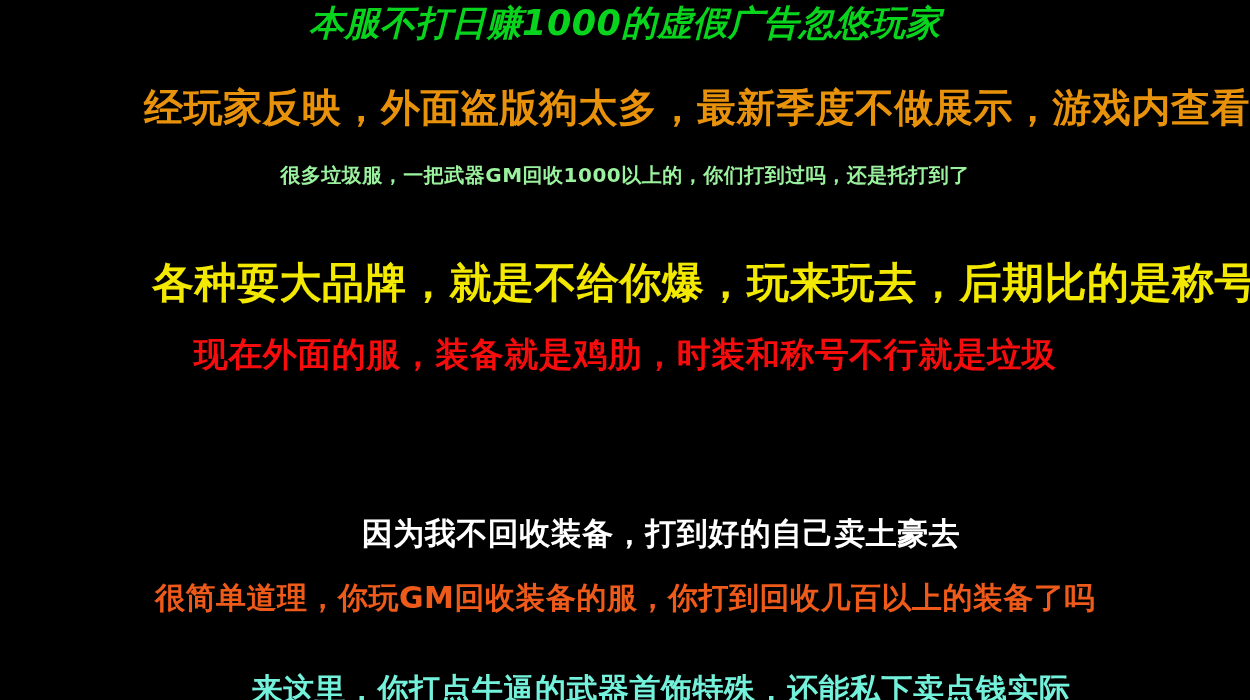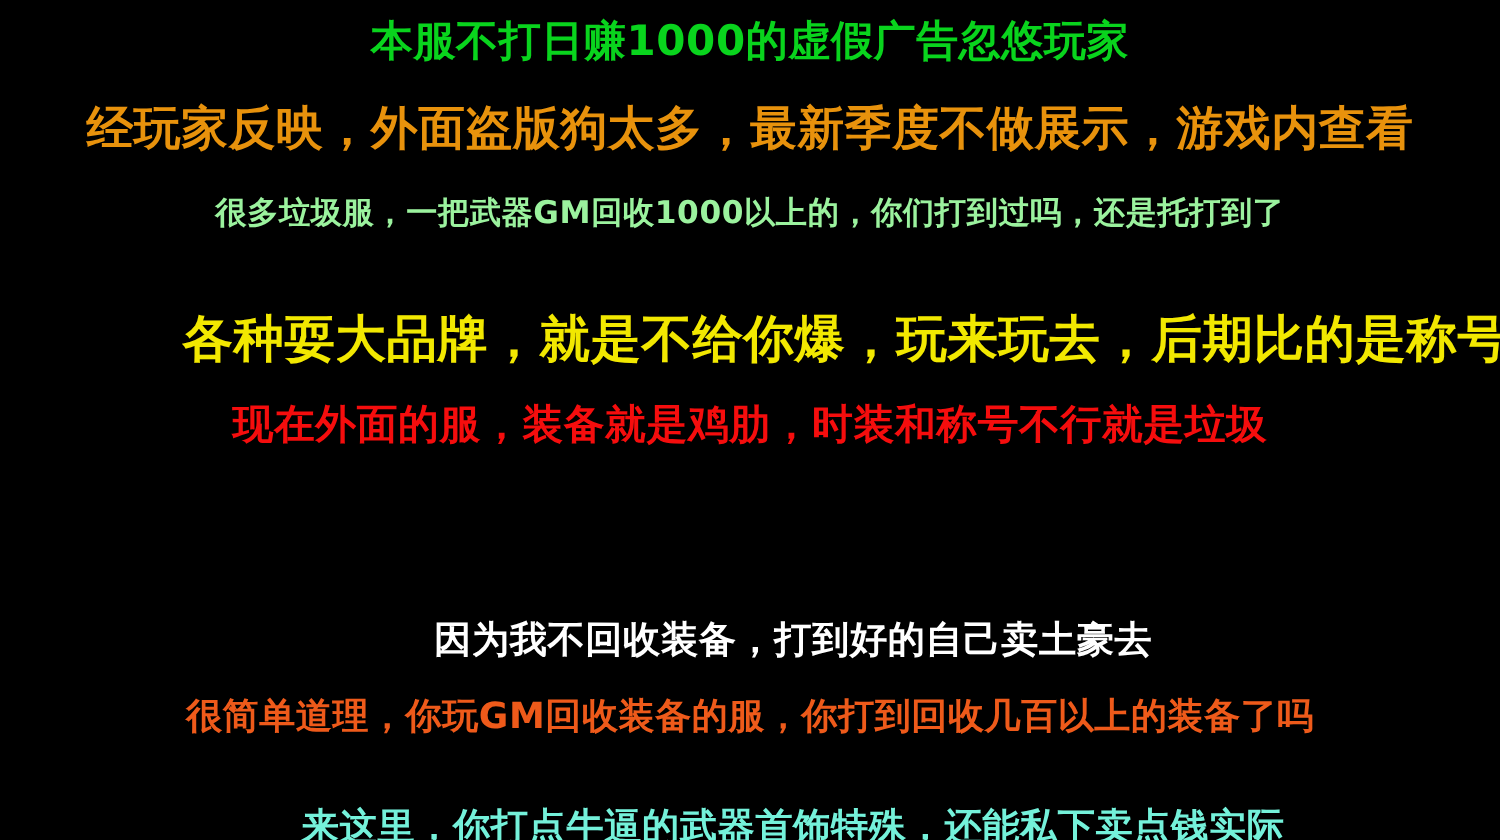--- a/index.html
+++ b/index.html
@@ -24,21 +24,21 @@
     position: absolute;
     left: 0;
     width: 1250px;
     text-align: center;
     white-space: nowrap;
     font-weight: bold;
     line-height: 1.0;
     letter-spacing: 0.5px;
   }
   
-  .l1 { top: 18px;  font-size: 35px; color: #09d41d; }
+  .l1 { top: 6px;  font-size: 35px; color: #09d41d; font-style: italic; }
   
   .l2 { top: 88px;  font-size: 39px; color: #e8920c; }
   
   .l3 { top: 165px; font-size: 26px; color: #9bf29e; }
   
   .l4 {
     top: 262px;
     font-size: 42px;
     color: #f2e800;
     width: 1310px;
@@ -57,23 +57,23 @@
   
   .l9 { top: 674px; font-size: 31px; color: #74f1da; padding-left: 36px; }
 </style>
 </head>
 <body>
 
 <div id="banner">
 
   <div class="ad-line l1" style="color: rgb(9, 212, 29); font-size: 35px;">本服不打日赚1000的虚假广告忽悠玩家</div>
 
-  <div class="ad-line l2" style="color: rgb(232, 146, 12); font-size: 39px;">经玩家反映，外面盗版狗太多，最新季度不做展示，游戏内查看</div>
+  <div class="ad-line l2" style="color: rgb(232, 146, 12); font-size: 39px; text-align: right;">经玩家反映，外面盗版狗太多，最新季度不做展示，游戏内查看</div>
 
-  <div class="ad-line l3" style="color: rgb(155, 242, 158); font-size: 26px;">很多垃圾服，一把武器GM回收1000以上的，你们打到过吗，还是托打到了</div>
+  <div class="ad-line l3" style="color: rgb(155, 242, 158); font-size: 20px;">很多垃圾服，一把武器GM回收1000以上的，你们打到过吗，还是托打到了</div>
 
   <div class="ad-line l4" style="color: rgb(242, 232, 0); font-size: 42px;">各种耍大品牌，就是不给你爆，玩来玩去，后期比的是称号和时装</div>
 
   <div class="ad-line l5" style="color: rgb(245, 13, 13); font-size: 34px;">现在外面的服，装备就是鸡肋，时装和称号不行就是垃圾</div>
 
 
   <div class="ad-line l7" style="color: rgb(255, 255, 255); font-size: 31px; margin-left: 36px;">因为我不回收装备，打到好的自己卖土豪去</div>
 
   <div class="ad-line l8" style="color: rgb(238, 90, 26); font-size: 30px;">很简单道理，你玩GM回收装备的服，你打到回收几百以上的装备了吗</div>
 

